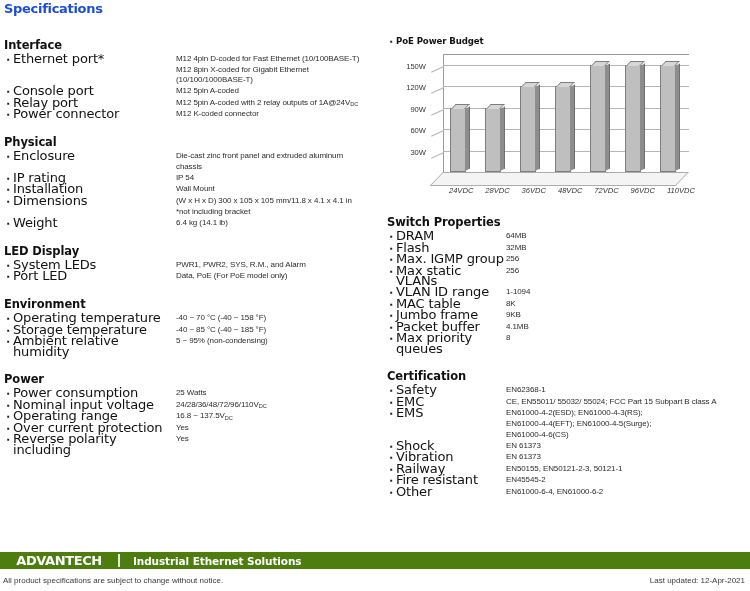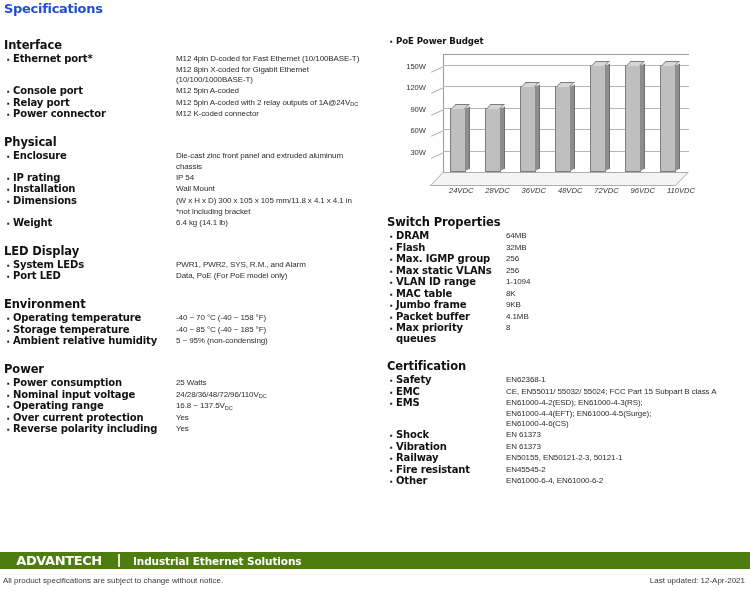--- a/index.html
+++ b/index.html
@@ -54,22 +54,22 @@
     width: 9px;
     flex: 0 0 9px;
     padding-left: 3px;
     font-size: 8px;
     line-height: 11px;
     color: #222;
   }
   .bullet::before { content: "\25AA"; }
   .spec-label {
     flex: 0 0 auto;
-    font-size: 10px;
-    font-weight: bold;
+    font-size: 13px;
+    font-weight: normal;
     line-height: 10.6px;
     color: #111;
     font-family: "DejaVu Sans", sans-serif;
     letter-spacing: -0.15px;
   }
   .spec-value {
     font-size: 8px;
     line-height: 10.6px;
     color: #2c2c2c;
     font-family: "Liberation Sans", sans-serif;

